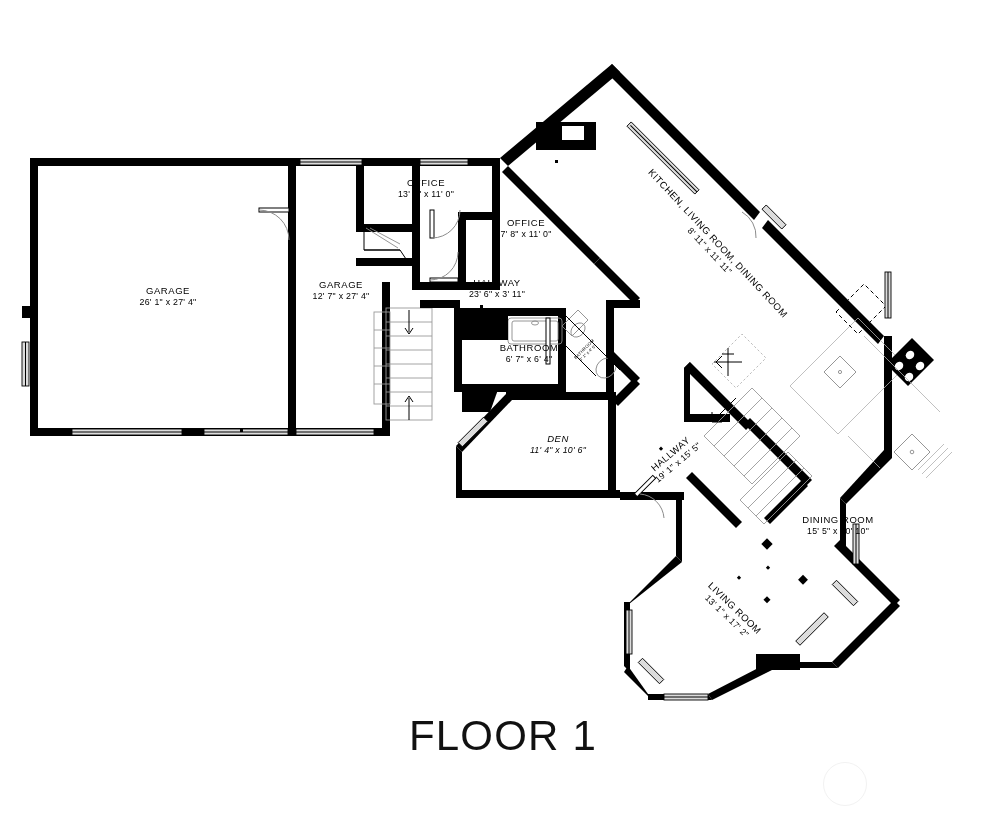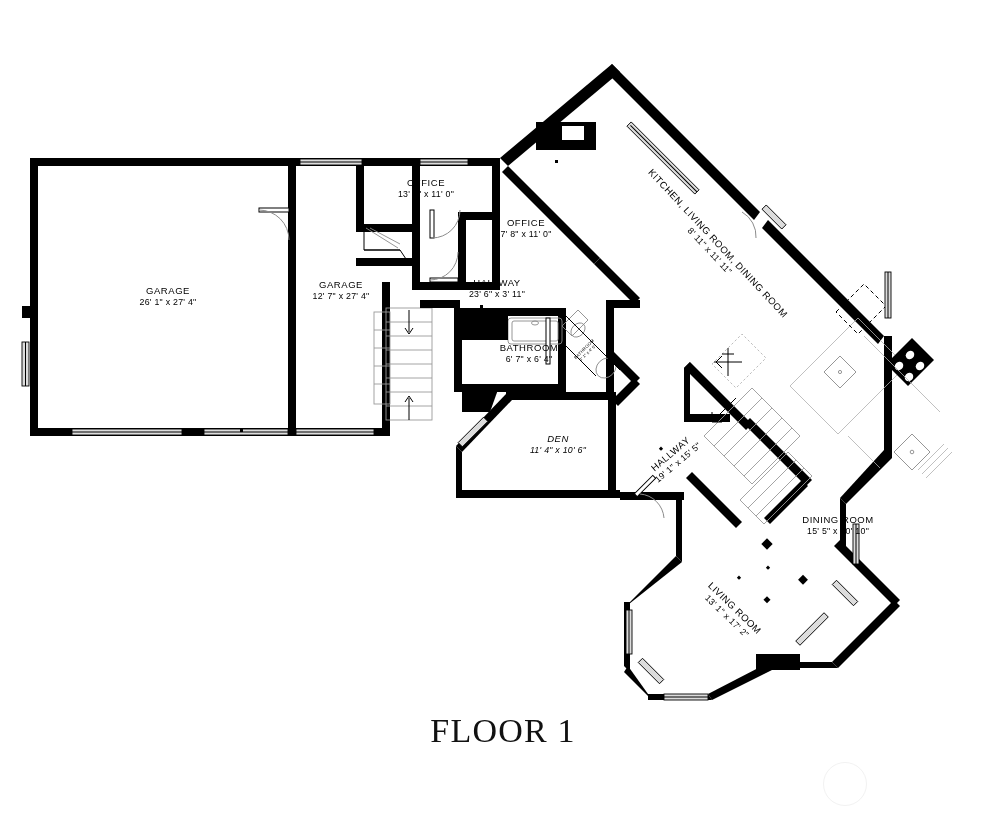--- a/index.html
+++ b/index.html
@@ -8,21 +8,21 @@
   #stage{position:relative;width:1006px;height:814px;background:#fff;}
   #plan{position:absolute;left:0;top:0;width:1006px;height:814px;}
   .room-label{position:absolute;text-align:center;color:#000;
               white-space:nowrap;line-height:1.22;pointer-events:none;
               transform-origin:50% 50%;}
   .room-label .nm{font-size:9.5px;letter-spacing:.55px;font-weight:400;display:block;}
   .room-label .dim{font-size:8.8px;letter-spacing:.25px;display:block;}
   .tiny .nm{font-size:4.4px;letter-spacing:.2px;}
   .tiny .dim{font-size:4.1px;letter-spacing:.1px;}
   #floor-title{position:absolute;left:0;right:0;top:712px;text-align:center;
-               font-size:34px;letter-spacing:1.2px;color:#111;font-family:Liberation Serif, serif;}
+               font-size:42px;letter-spacing:1.2px;color:#111;}
   #watermark{position:absolute;left:823px;top:762px;width:42px;height:42px;
              border:1.6px solid #f2f2f2;border-radius:50%;}
 </style>
 </head>
 <body>
 
 <div id="stage">
 
   <svg id="plan" viewBox="0 0 1006 814">
     <defs>

